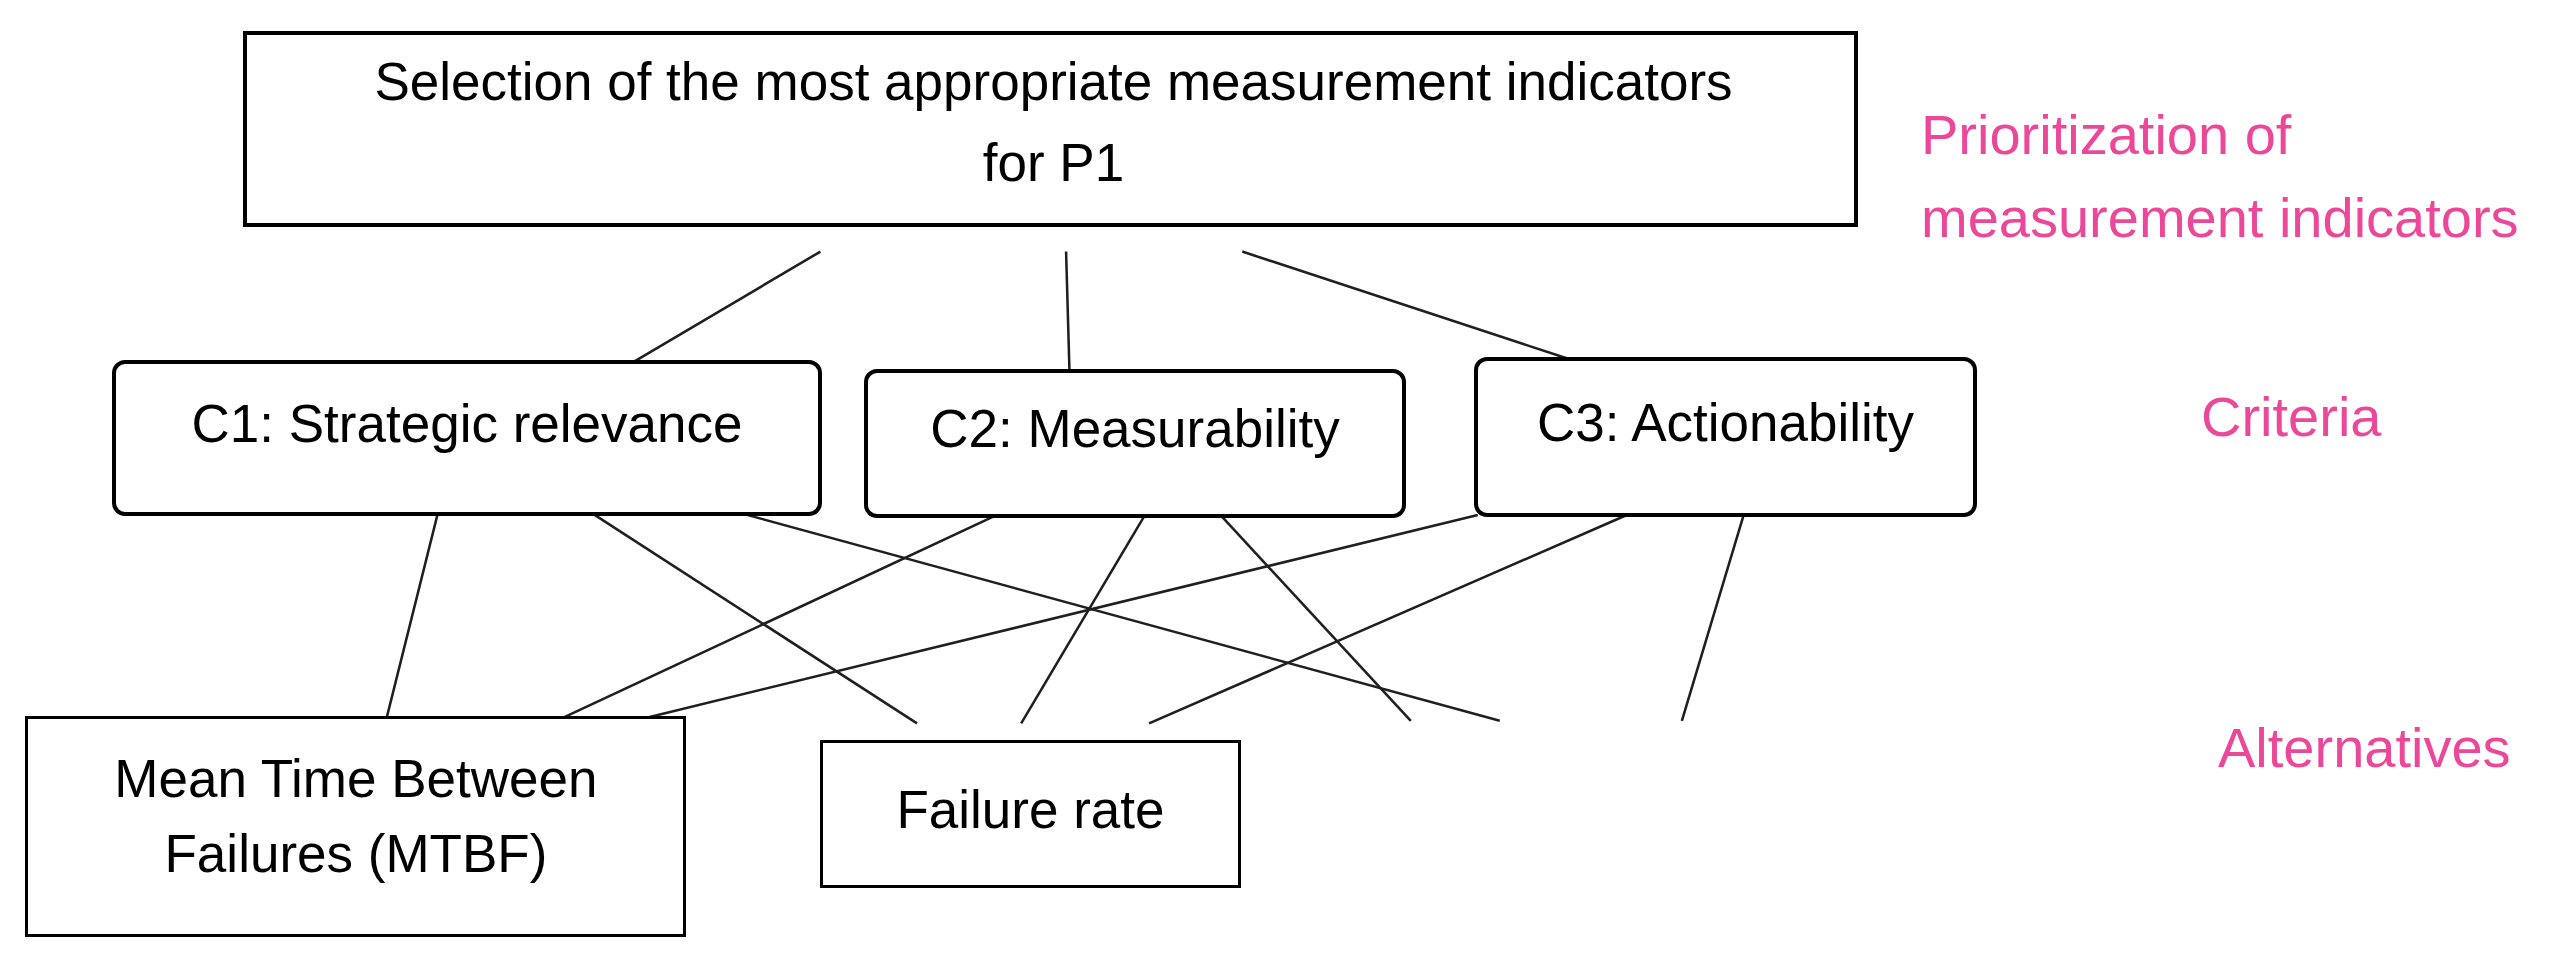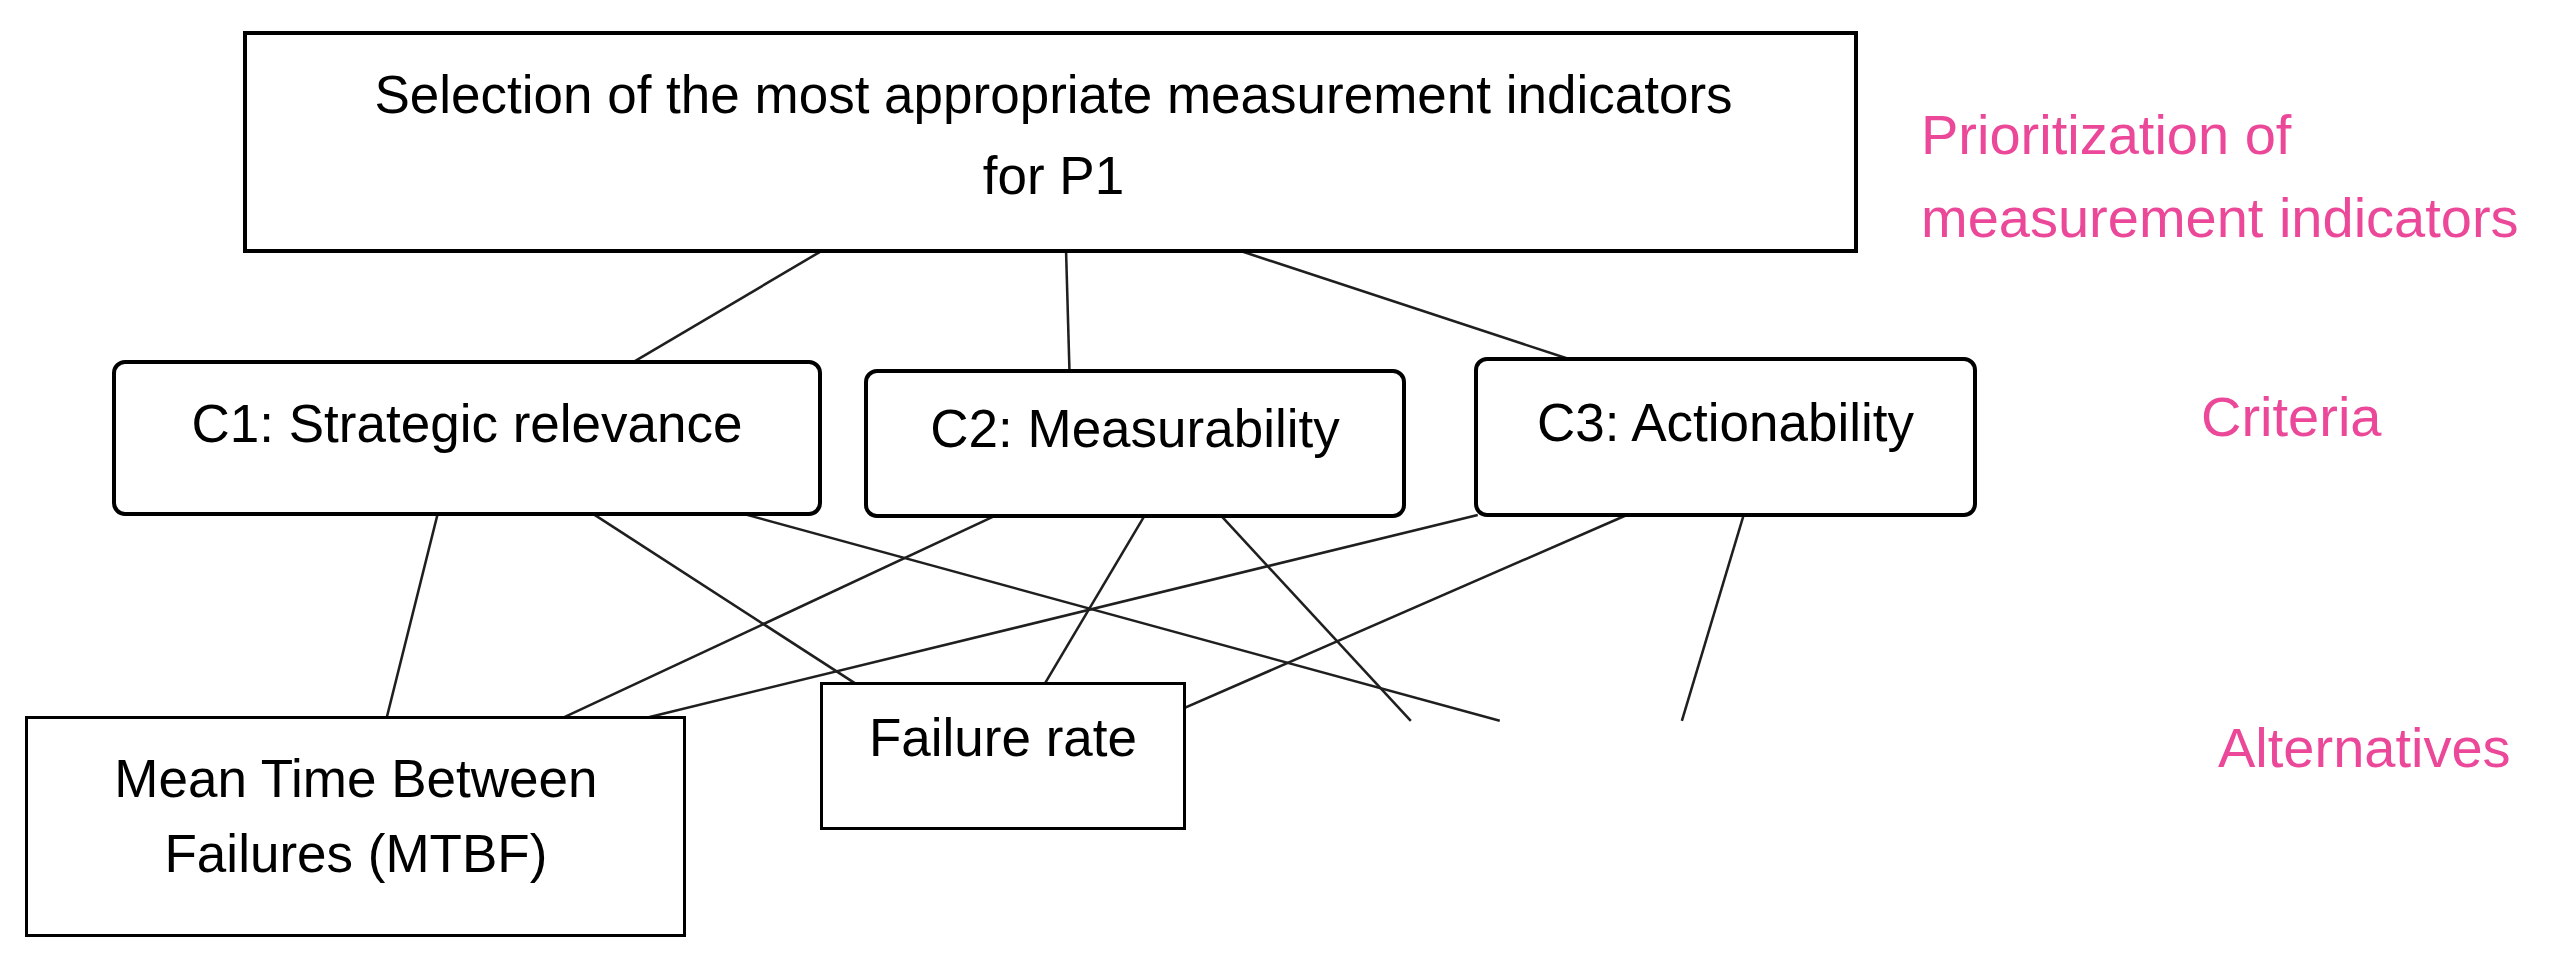--- a/index.html
+++ b/index.html
@@ -59,21 +59,21 @@
       <line x1="700" y1="607" x2="1082" y2="854" stroke="#1f1f1f" stroke-width="3"></line>
       <line x1="878" y1="607" x2="1770" y2="851" stroke="#1f1f1f" stroke-width="3"></line>
       <line x1="1172" y1="610" x2="665" y2="847" stroke="#1f1f1f" stroke-width="3"></line>
       <line x1="1350" y1="610" x2="1205" y2="854" stroke="#1f1f1f" stroke-width="3"></line>
       <line x1="1442" y1="610" x2="1665" y2="851" stroke="#1f1f1f" stroke-width="3"></line>
       <line x1="1744" y1="608" x2="764" y2="847" stroke="#1f1f1f" stroke-width="3"></line>
       <line x1="1920" y1="608" x2="1356" y2="854" stroke="#1f1f1f" stroke-width="3"></line>
       <line x1="2058" y1="608" x2="1985" y2="851" stroke="#1f1f1f" stroke-width="3"></line>
     </svg>
 
-  <div class="node node-goal" style="left: 243px; top: 31px; width: 1615px; height: 222px; padding-left: 6px;">
+  <div class="node node-goal" style="left: 243px; top: 31px; width: 1615px; height: 196px; padding-left: 6px;">
     <span class="label-line">Selection of the most appropriate measurement indicators</span>
     <span class="label-line">for P1</span>
   </div>
 
   <div class="node node-criterion" style="left: 112px; top: 360px; width: 710px; height: 156px;">
     <span class="label-line">C1: Strategic relevance</span>
   </div>
 
   <div class="node node-criterion" style="left: 864px; top: 369px; width: 542px; height: 149px;">
     <span class="label-line">C2: Measurability</span>
@@ -81,21 +81,21 @@
 
   <div class="node node-criterion" style="left: 1474px; top: 357px; width: 503px; height: 160px;">
     <span class="label-line">C3: Actionability</span>
   </div>
 
   <div class="node node-alt node-mtbf" style="left: 25.4px; top: 716px; width: 661px; height: 221px;">
     <span class="label-line">Mean Time Between</span>
     <span class="label-line">Failures (MTBF)</span>
   </div>
 
-  <div class="node node-alt node-fr" style="left: 820px; top: 682px; width: 366px; height: 148px;">
+  <div class="node node-alt node-fr" style="left: 820px; top: 740px; width: 421px; height: 148px; justify-content: flex-end;">
     <span class="label-line">Failure rate</span>
   </div>
 
 
   <div class="level-label" style="left: 1921px; top: 93px;">
     <div>Prioritization of</div>
     <div>measurement indicators</div>
   </div>
 
   <div class="level-label" style="left: 2201px; top: 375px;">

